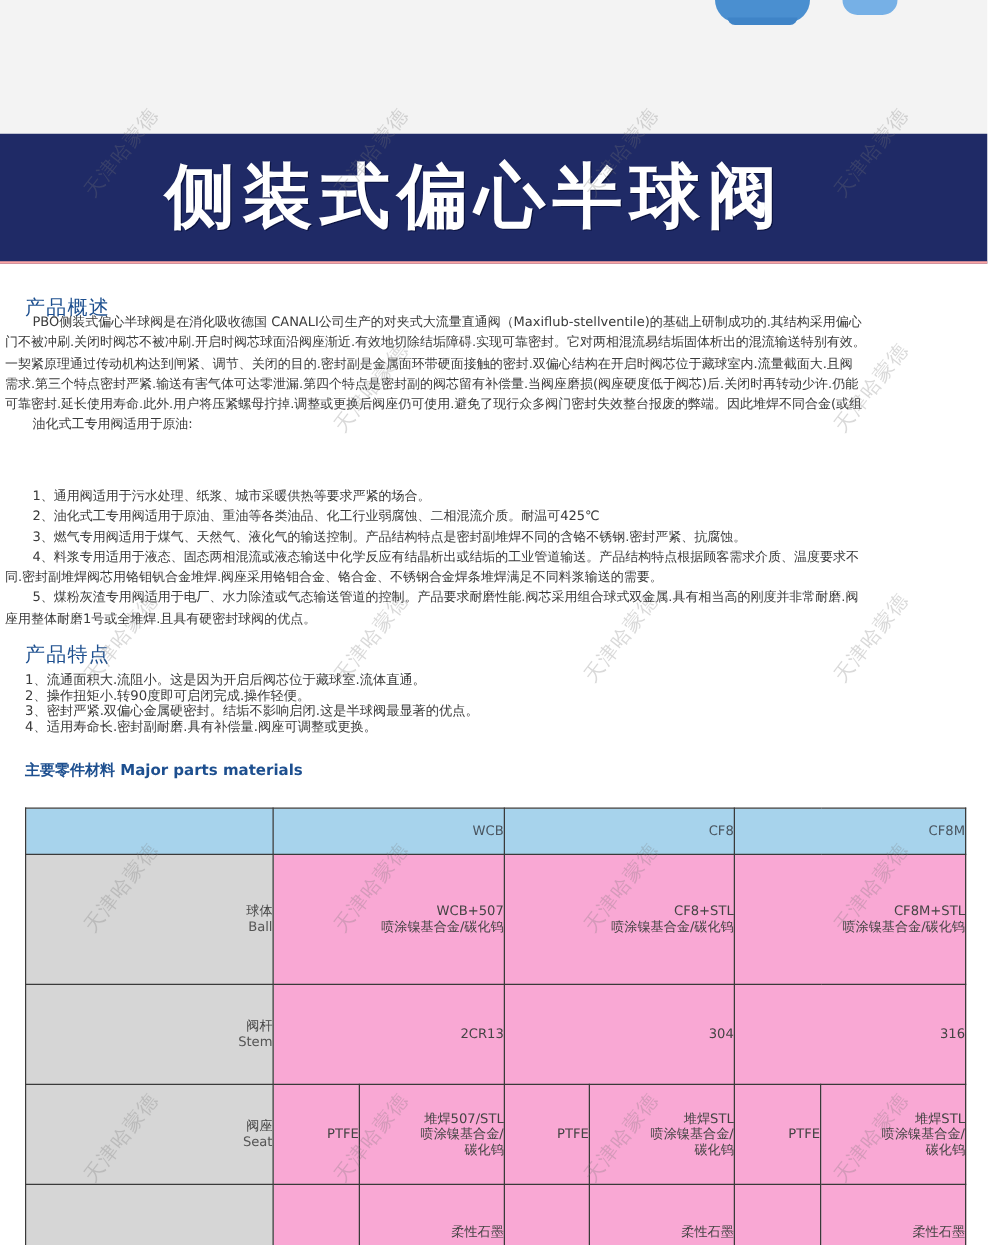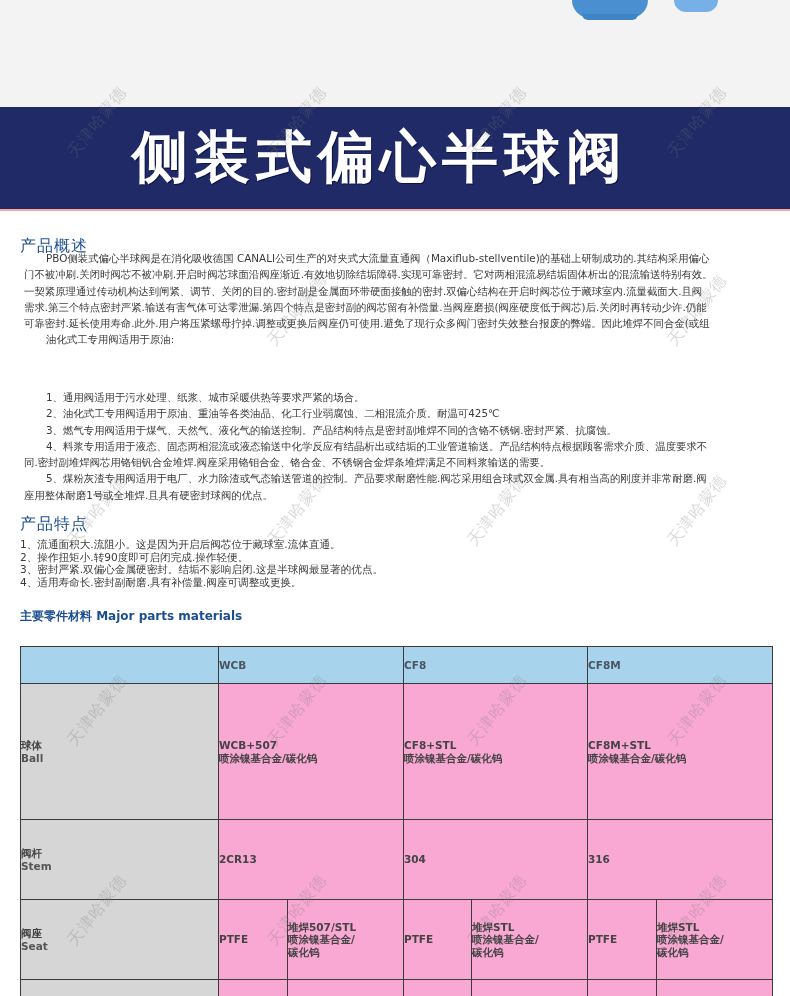--- a/index.html
+++ b/index.html
@@ -8,35 +8,35 @@
 
   .hero-top { position: absolute; left: 0; top: 0; width: 790px; height: 107px; background: #f3f3f3; }
   .valve-part-a { position: absolute; left: 572px; top: 0; width: 76px; height: 18px; background: #4a8fd0; border-radius: 0 0 18px 18px; }
   .valve-part-a::after { content: ""; position: absolute; left: 10px; bottom: -2px; width: 56px; height: 6px; background: #3f84c7; border-radius: 0 0 8px 8px; }
   .valve-part-b { position: absolute; left: 674px; top: 0; width: 44px; height: 12px; background: #76b0e6; border-radius: 0 0 22px 22px; }
 
   .banner { position: absolute; left: 0; top: 107px; width: 790px; height: 104px; background: #1f2a66; border-bottom: 2px solid #fca5a5; display: flex; align-items: center; justify-content: center; }
   .banner-title { color: #ffffff; font-family: "DejaVu Sans", sans-serif; font-weight: bold; font-size: 56px; letter-spacing: 6px; margin-left: -30px; text-shadow: 1px 1px 0 #0c1440; }
 
   .section-head { position: absolute; left: 20px; color: #1d4f8f; font-weight: normal; font-size: 16px; letter-spacing: 1px; }
-  .para { position: absolute; left: 24px; width: 752px; font-size: 10.4px; line-height: 16.3px; color: #3a3a3a; text-align: justify; }
+  .para { position: absolute; left: 4px; width: 752px; font-size: 10.4px; line-height: 16.3px; color: #3a3a3a; text-align: justify; }
   .para .line { display: block; white-space: nowrap; overflow: hidden; }
   .indent { padding-left: 22px; }
 
   .features { position: absolute; left: 20px; top: 538px; width: 600px; font-size: 10.6px; line-height: 12.6px; color: #3a3a3a; }
   .features .line { display: block; white-space: nowrap; }
 
   .materials-head { position: absolute; left: 20px; top: 608px; color: #1d4f8f; font-weight: bold; font-size: 12px; }
 
   table.mat { position: absolute; left: 20px; top: 646px; width: 753px; border-collapse: collapse; font-size: 10.5px; color: #444; }
-  table.mat td, table.mat th { border: 1.5px solid #3a3a3a; text-align: left; vertical-align: middle; font-weight: bold; }
+  table.mat td, table.mat th { border: 1.5px solid #3a3a3a; text-align: right; vertical-align: middle; font-weight: normal; padding-left: 32px; }
   table.mat th { background: #a7d3ec; height: 37px; color: #4a5560; }
   table.mat td.label { background: #d6d6d6; width: 198px; line-height: 13px; }
   table.mat td { background: #f9a8d4; line-height: 12.5px; }
-  .row-ball td { height: 136px; }
+  .row-ball td { height: 104px; }
   .row-stem td { height: 80px; }
   .row-seat td { height: 80px; }
   .row-pack td { height: 60px; vertical-align: top; padding-top: 18px; }
   .en { color: #555; }
 
   .watermark { position: absolute; font-size: 16px; color: rgba(120,120,120,0.28); transform: rotate(-52deg); white-space: nowrap; pointer-events: none; letter-spacing: 1px; }
 </style>
 </head>
 <body>
 

